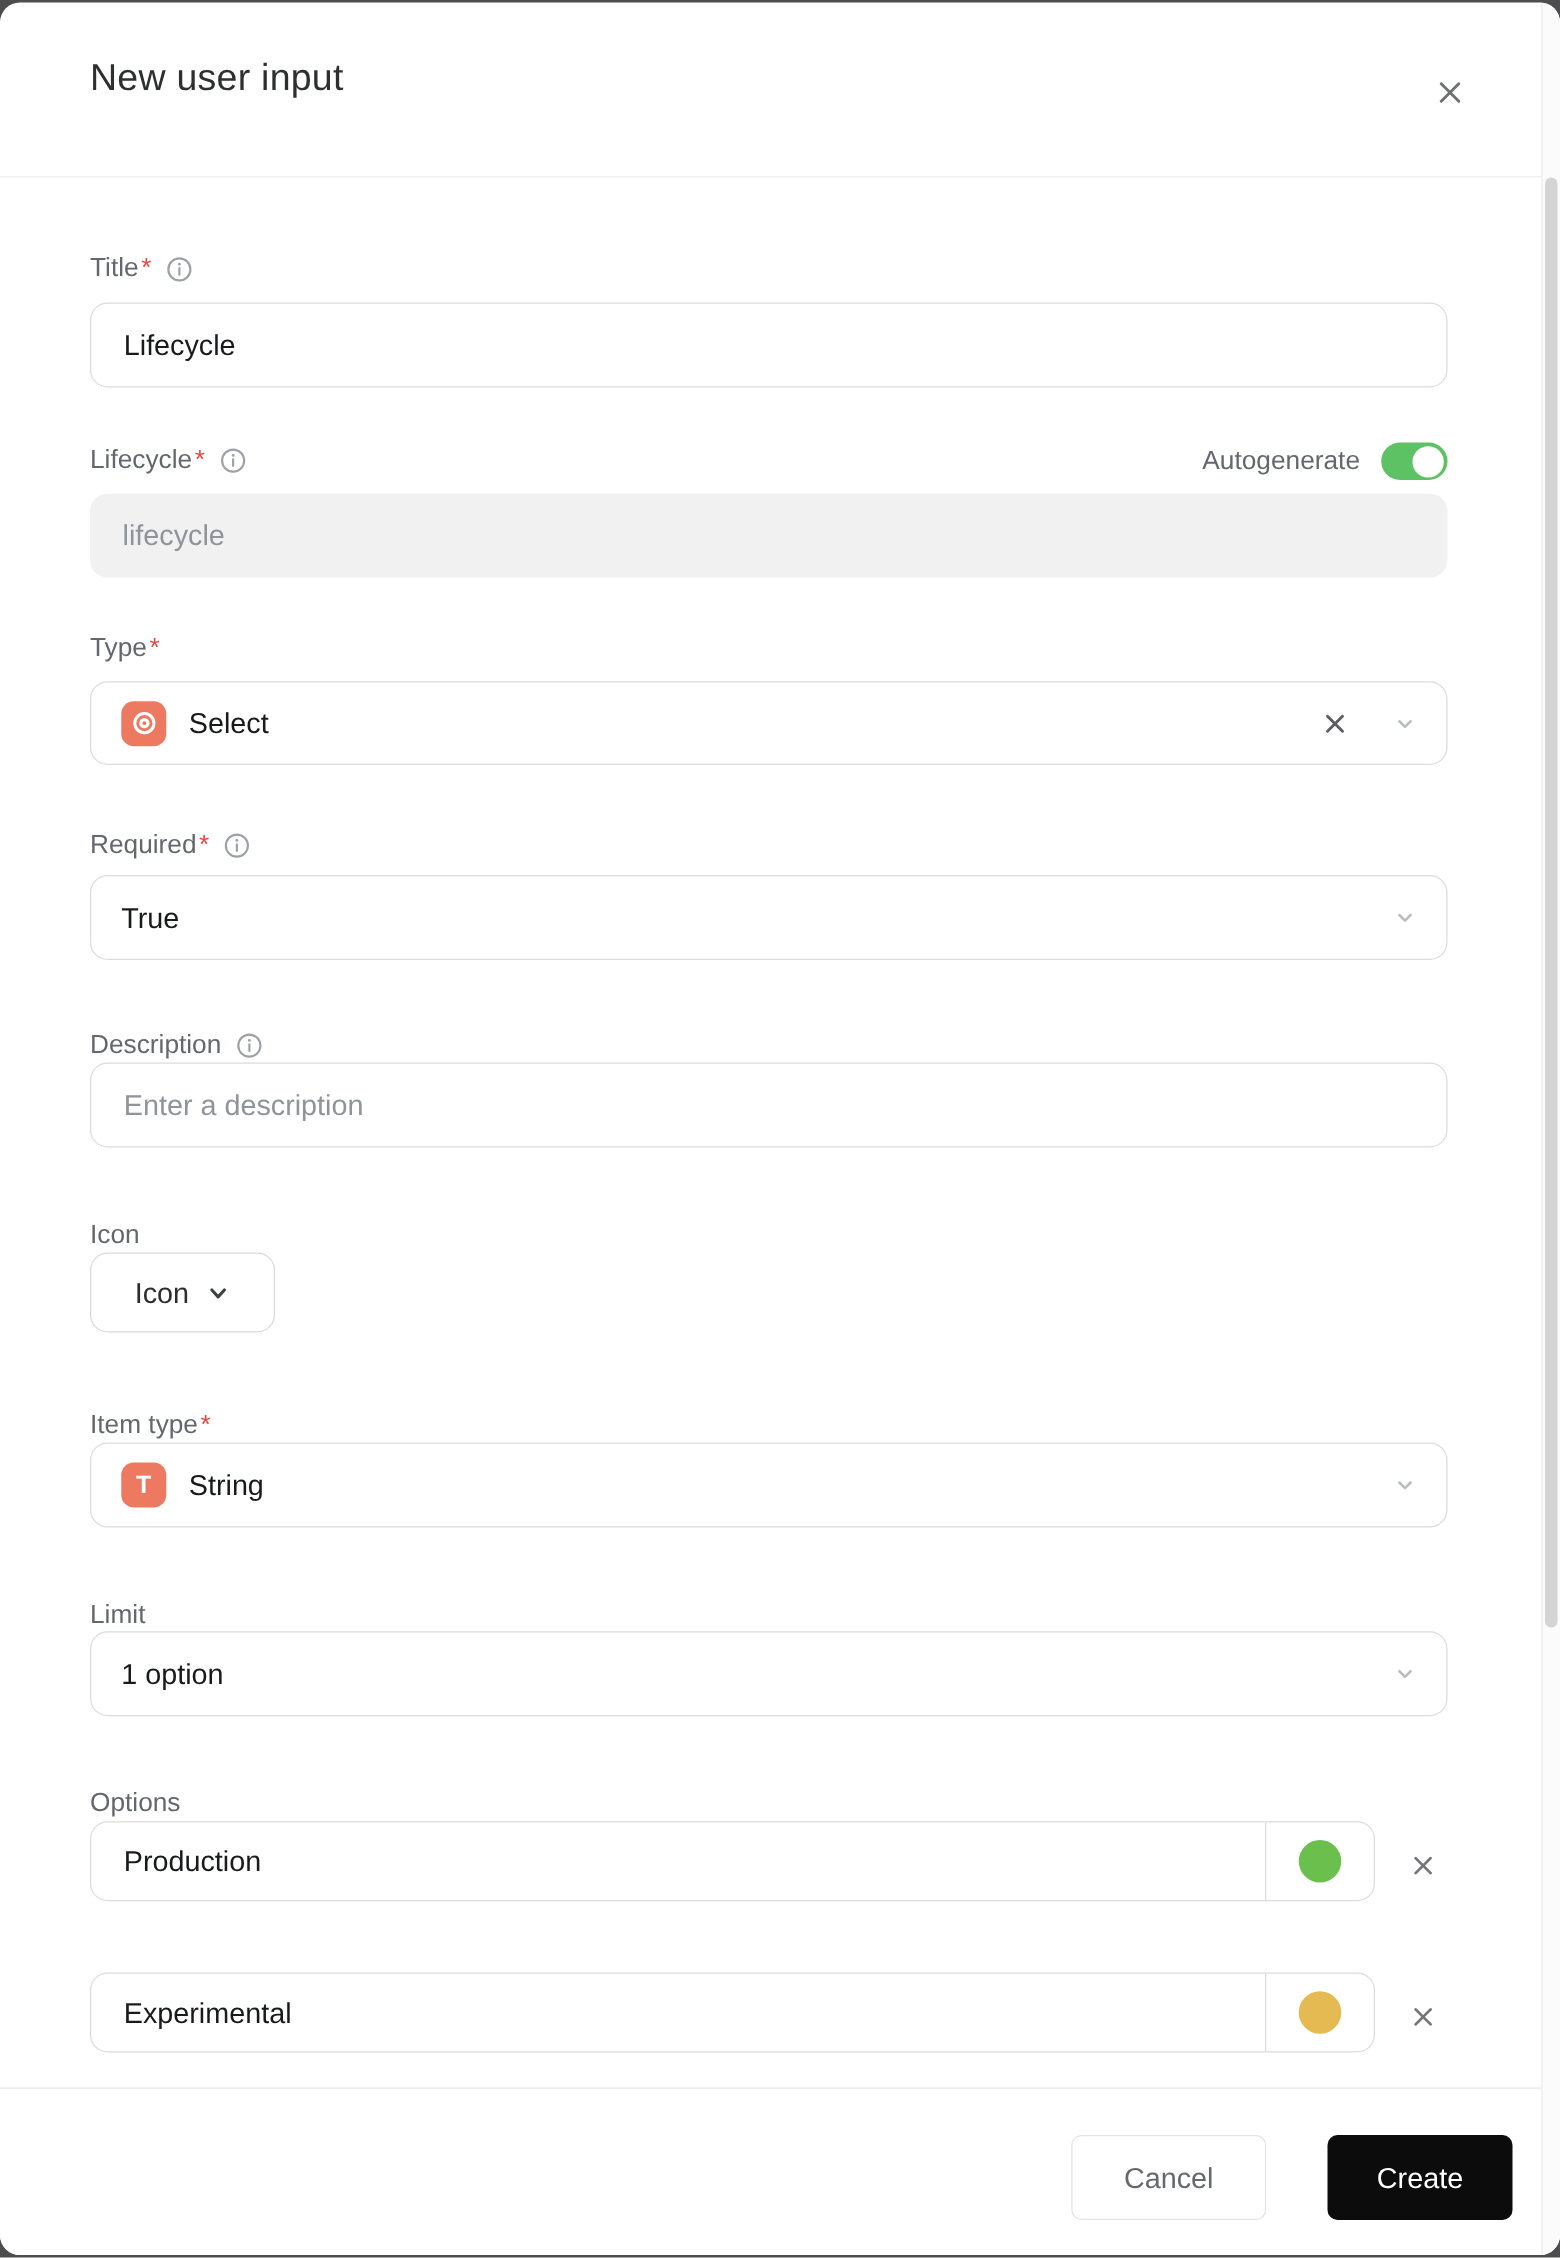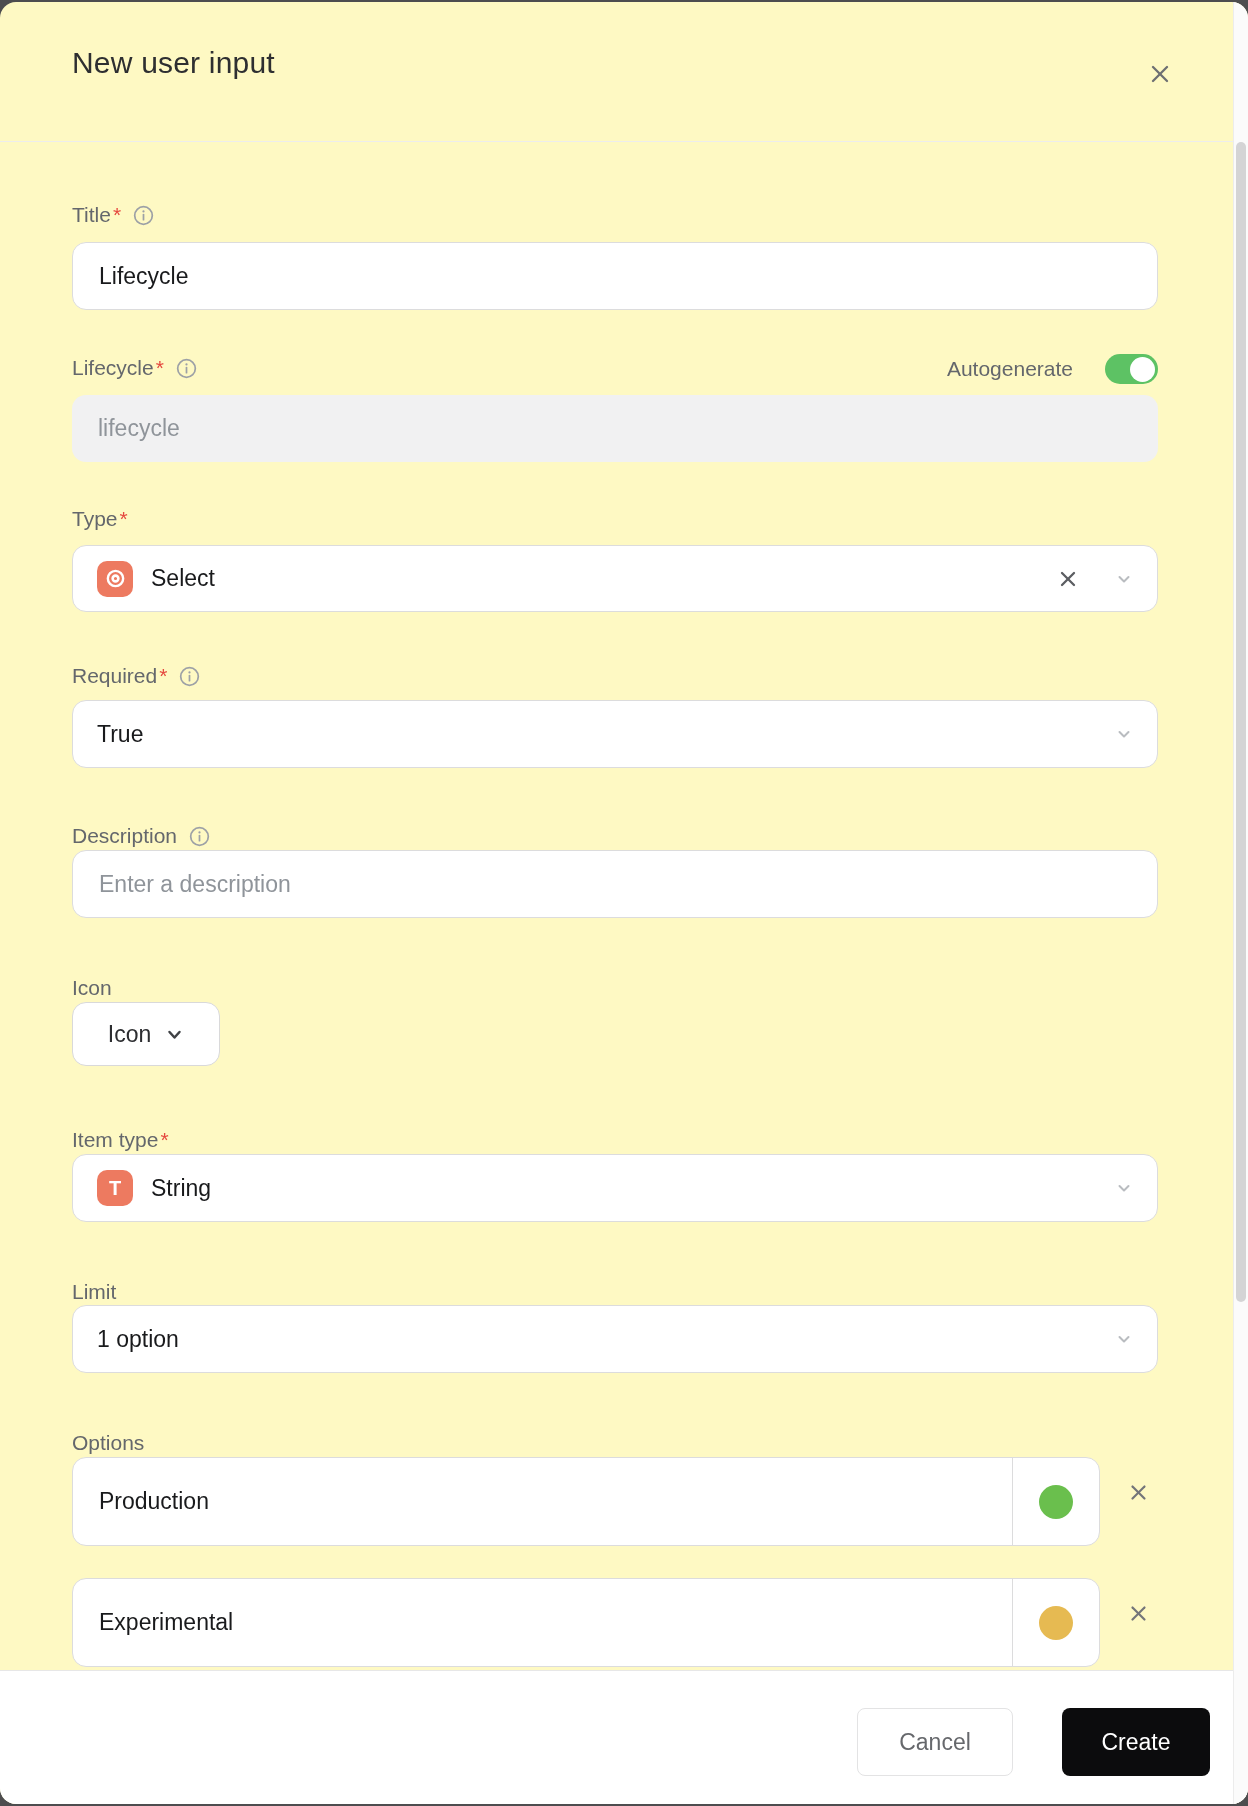--- a/index.html
+++ b/index.html
@@ -4,21 +4,21 @@
 <style>
   html,body{margin:0;padding:0;}
   body{
     width:1248px;height:1806px;position:relative;
     background:#4d4d4f;
     font-family:"Liberation Sans","DejaVu Sans",sans-serif;
     -webkit-font-smoothing:antialiased;
   }
   .modal{
     position:absolute;left:0;right:0;top:2px;bottom:2px;
-    background:#fef9c3;border-radius:16px;overflow:hidden;
+    background:#ffffff;border-radius:16px;overflow:hidden;
   }
   
   .hdr-title{
     position:absolute;left:72px;top:44px;
     font-size:30px;font-weight:500;color:#2e2f31;letter-spacing:.2px;
   }
   .close-btn{
     position:absolute;left:1144px;top:56px;width:32px;height:32px;
     display:flex;align-items:center;justify-content:center;cursor:pointer;
   }
@@ -48,40 +48,40 @@
   .chev{margin-left:auto;display:flex;align-items:center;}
   .type-badge{
     width:36px;height:36px;border-radius:10px;margin-right:18px;
     display:flex;align-items:center;justify-content:center;flex:0 0 auto;
     color:#fff;font-weight:700;font-size:20px;
   }
   .clear-x{display:flex;align-items:center;margin-left:auto;cursor:pointer;}
   .clear-x + .chev{margin-left:36px;}
   
   .auto-row{
-    position:absolute;top:352px;right:90px;display:flex;align-items:center;gap:32px;
+    position:absolute;top:352px;right:90px;display:flex;align-items:center;gap:17px;
   }
   .auto-label{font-size:21px;color:#64676c;}
   .toggle{
     width:53px;height:30px;border-radius:15px;position:relative;cursor:pointer;
   }
   .toggle .knob{
     position:absolute;top:2.5px;right:3px;width:25px;height:25px;border-radius:50%;
     background:#fff;
   }
   
   .icon-btn{
     position:absolute;left:72px;width:148px;height:64px;
     border:1.5px solid #d9d9da;border-radius:14px;background:#fff;
     display:flex;align-items:center;justify-content:center;gap:14px;
     font-size:23px;color:#2c2d30;cursor:pointer;box-sizing:border-box;
   }
   
   .option-field{
-    position:absolute;left:72px;width:1028px;height:89px;
+    position:absolute;left:72px;width:1028px;height:64px;
     border:1.5px solid #dcdcdd;border-radius:14px;background:#fff;
     display:flex;align-items:stretch;box-sizing:border-box;overflow:hidden;
   }
   .option-input{
     flex:1;border:none;outline:none;font-size:23px;color:#191a1c;
     padding:0 26px;font-family:inherit;background:transparent;
   }
   .option-sep{width:1.5px;background:#dcdcdd;}
   .option-swatch{
     width:86px;display:flex;align-items:center;justify-content:center;cursor:pointer;

